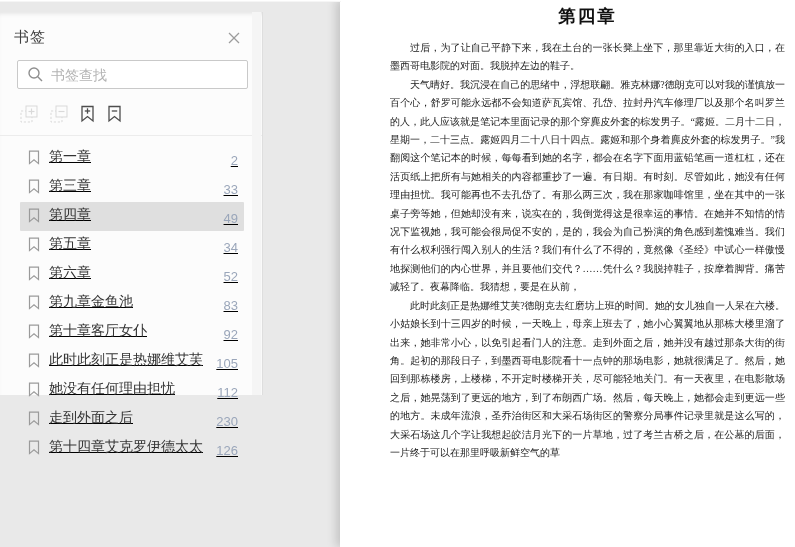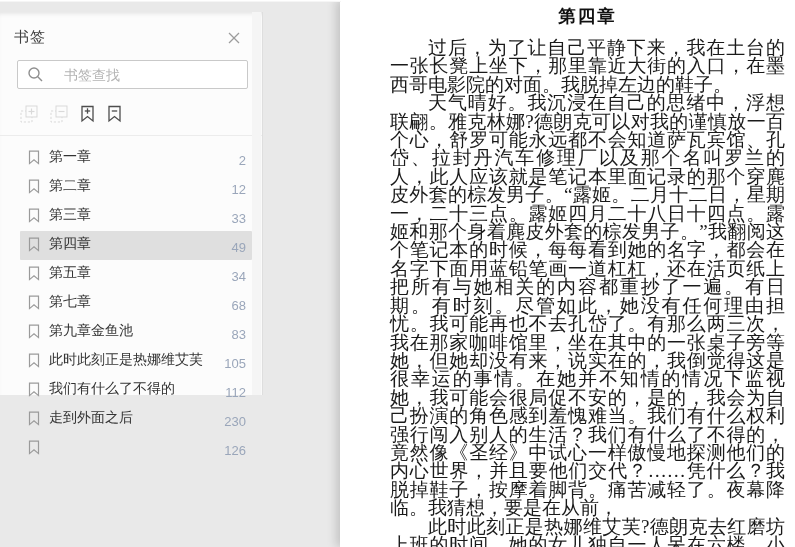--- a/index.html
+++ b/index.html
@@ -26,41 +26,41 @@
     display:flex; align-items:center; justify-content:space-between;
     padding:16px 20px 0 14px;
   }
   .sb-title { font-size:15px; color:#3f3f3f; letter-spacing:1px; }
   .close-btn { width:16px; height:16px; cursor:pointer; display:block; }
   .close-btn svg { display:block; }
 
   .search-box {
     margin:13px 14px 0 17px; height:29px;
     border:1px solid #c9c9c9; border-radius:2px; background:#fff;
-    display:flex; align-items:center; padding:0 9px; gap:20px;
+    display:flex; align-items:center; padding:0 9px; gap:7px;
   }
   .search-box svg { flex:0 0 auto; display:block; }
   .search-input {
     border:none; outline:none; flex:1 1 auto; min-width:0;
     font-size:14px; color:#555; background:transparent;
     font-family:"Liberation Sans", sans-serif;
   }
   .search-input::placeholder { color:#b3b3b3; }
 
   .tools {
     margin:13px 0 0 20px; height:24px;
     display:flex; align-items:center; gap:12px;
   }
   .tool-btn { display:block; cursor:pointer; }
   .tool-btn svg { display:block; }
   .tool-btn.disabled { cursor:default; }
 
   .sb-divider { margin-top:9px; border-bottom:1px solid #ececec; }
 
-  .bm-list { padding:8px 10px 0 20px; }
+  .bm-list { padding:8px 18px 0 20px;text-decoration:underline; }
   .bm-item {
     display:flex; align-items:flex-start;
     height:29px; padding:4px 6px 0 8px;
     cursor:pointer; border-radius:1px;
   }
   .bm-item.selected { background:#dfdfdf; }
   .bm-item .bm-icon { flex:0 0 auto; margin:2px 9px 0 0; }
   .bm-label {
     font-size:14px; color:#333; white-space:nowrap; overflow:hidden;
   }
@@ -83,21 +83,21 @@
   .doc-inner { padding:4px 25px 0 50px; }
   .doc-title {
     text-align:center;
     font-family:"Liberation Serif", serif;
     font-size:17.5px; font-weight:bold; color:#111;
     letter-spacing:2px;
     margin-bottom:11px;
   }
   .doc-body p {
     font-family:"Liberation Serif", serif;
-    font-size:19px; line-height:18.4px; color:#1a1a1a;
+    font-size:10px; line-height:18.4px; color:#1a1a1a;
     text-align:justify; text-indent:2em;
     margin:0;
   }
 
   .top-strip {
     position:absolute; left:0; top:0; width:341px; height:2px;
     background:#fff; z-index:3; border-bottom:1px solid rgba(0,0,0,.04);
   }
 </style>
 </head>
@@ -165,29 +165,20 @@
       <div class="bm-item">
         <span class="bm-icon">
           <svg width="12" height="15" viewBox="0 0 12 15">
             <path d="M1.5 1.2 H10.5 V13.6 L6 9.9 L1.5 13.6 Z" fill="none" stroke="#9a9a9a" stroke-width="1.2"></path>
           </svg>
         </span>
         <span class="bm-label">第一章</span>
         <span class="bm-page">2</span>
       </div>
 
-      <div class="bm-item">
-        <span class="bm-icon">
-          <svg width="12" height="15" viewBox="0 0 12 15">
-            <path d="M1.5 1.2 H10.5 V13.6 L6 9.9 L1.5 13.6 Z" fill="none" stroke="#9a9a9a" stroke-width="1.2"></path>
-          </svg>
-        </span>
-        <span class="bm-label">第二章</span>
-        <span class="bm-page">12</span>
-      </div>
 
       <div class="bm-item">
         <span class="bm-icon">
           <svg width="12" height="15" viewBox="0 0 12 15">
             <path d="M1.5 1.2 H10.5 V13.6 L6 9.9 L1.5 13.6 Z" fill="none" stroke="#9a9a9a" stroke-width="1.2"></path>
           </svg>
         </span>
         <span class="bm-label">第三章</span>
         <span class="bm-page">33</span>
       </div>
@@ -205,79 +196,89 @@
       <div class="bm-item">
         <span class="bm-icon">
           <svg width="12" height="15" viewBox="0 0 12 15">
             <path d="M1.5 1.2 H10.5 V13.6 L6 9.9 L1.5 13.6 Z" fill="none" stroke="#9a9a9a" stroke-width="1.2"></path>
           </svg>
         </span>
         <span class="bm-label">第五章</span>
         <span class="bm-page">34</span>
       </div>
 
-
-      <div class="bm-item">
-        <span class="bm-icon">
-          <svg width="12" height="15" viewBox="0 0 12 15">
-            <path d="M1.5 1.2 H10.5 V13.6 L6 9.9 L1.5 13.6 Z" fill="none" stroke="#9a9a9a" stroke-width="1.2"></path>
-          </svg>
-        </span>
-        <span class="bm-label">第七章</span>
-        <span class="bm-page">68</span>
-      </div>
+      <div class="bm-item">
+        <span class="bm-icon">
+          <svg width="12" height="15" viewBox="0 0 12 15">
+            <path d="M1.5 1.2 H10.5 V13.6 L6 9.9 L1.5 13.6 Z" fill="none" stroke="#9a9a9a" stroke-width="1.2"></path>
+          </svg>
+        </span>
+        <span class="bm-label">第六章</span>
+        <span class="bm-page">52</span>
+      </div>
+
 
 
       <div class="bm-item">
         <span class="bm-icon">
           <svg width="12" height="15" viewBox="0 0 12 15">
             <path d="M1.5 1.2 H10.5 V13.6 L6 9.9 L1.5 13.6 Z" fill="none" stroke="#9a9a9a" stroke-width="1.2"></path>
           </svg>
         </span>
         <span class="bm-label">第九章金鱼池</span>
         <span class="bm-page">83</span>
       </div>
 
+      <div class="bm-item">
+        <span class="bm-icon">
+          <svg width="12" height="15" viewBox="0 0 12 15">
+            <path d="M1.5 1.2 H10.5 V13.6 L6 9.9 L1.5 13.6 Z" fill="none" stroke="#9a9a9a" stroke-width="1.2"></path>
+          </svg>
+        </span>
+        <span class="bm-label">第十章客厅女仆</span>
+        <span class="bm-page">92</span>
+      </div>
 
       <div class="bm-item">
         <span class="bm-icon">
           <svg width="12" height="15" viewBox="0 0 12 15">
             <path d="M1.5 1.2 H10.5 V13.6 L6 9.9 L1.5 13.6 Z" fill="none" stroke="#9a9a9a" stroke-width="1.2"></path>
           </svg>
         </span>
         <span class="bm-label">此时此刻正是热娜维艾芙</span>
         <span class="bm-page">105</span>
       </div>
 
       <div class="bm-item">
         <span class="bm-icon">
           <svg width="12" height="15" viewBox="0 0 12 15">
             <path d="M1.5 1.2 H10.5 V13.6 L6 9.9 L1.5 13.6 Z" fill="none" stroke="#9a9a9a" stroke-width="1.2"></path>
           </svg>
         </span>
-        <span class="bm-label">我们有什么了不得的</span>
+        <span class="bm-label">她没有任何理由担忧</span>
         <span class="bm-page">112</span>
       </div>
 
       <div class="bm-item">
         <span class="bm-icon">
           <svg width="12" height="15" viewBox="0 0 12 15">
             <path d="M1.5 1.2 H10.5 V13.6 L6 9.9 L1.5 13.6 Z" fill="none" stroke="#9a9a9a" stroke-width="1.2"></path>
           </svg>
         </span>
         <span class="bm-label">走到外面之后</span>
         <span class="bm-page">230</span>
       </div>
 
       <div class="bm-item">
         <span class="bm-icon">
           <svg width="12" height="15" viewBox="0 0 12 15">
             <path d="M1.5 1.2 H10.5 V13.6 L6 9.9 L1.5 13.6 Z" fill="none" stroke="#9a9a9a" stroke-width="1.2"></path>
           </svg>
         </span>
+        <span class="bm-label">第十四章艾克罗伊德太太</span>
         <span class="bm-page">126</span>
       </div>
     </div>
 </div>
 
 <div class="gutter"></div>
 
 <div class="doc-page">
   <div class="doc-inner">
     <div class="doc-title">第四章</div>

